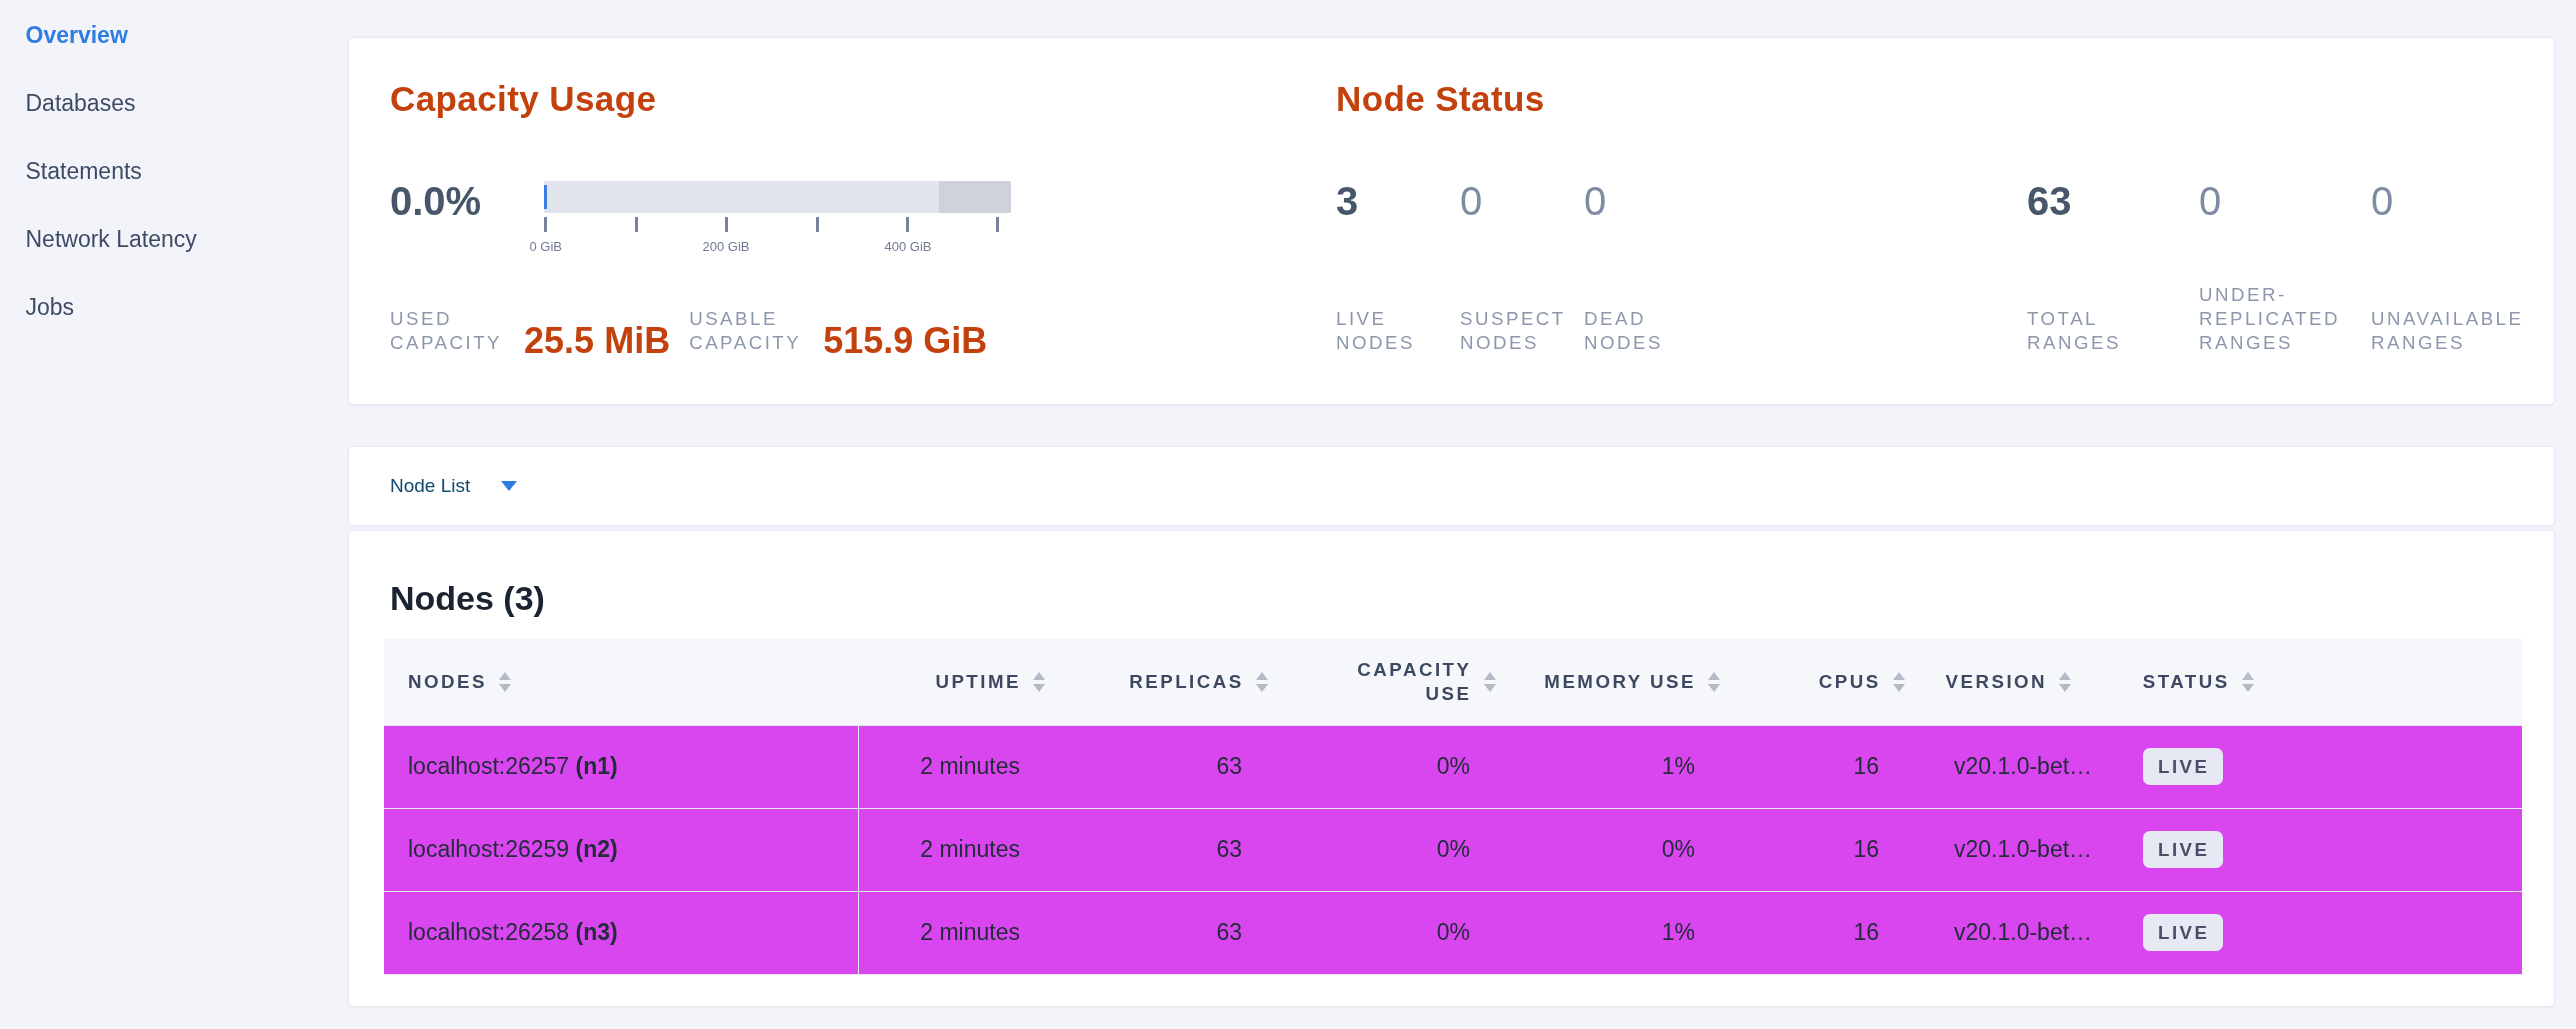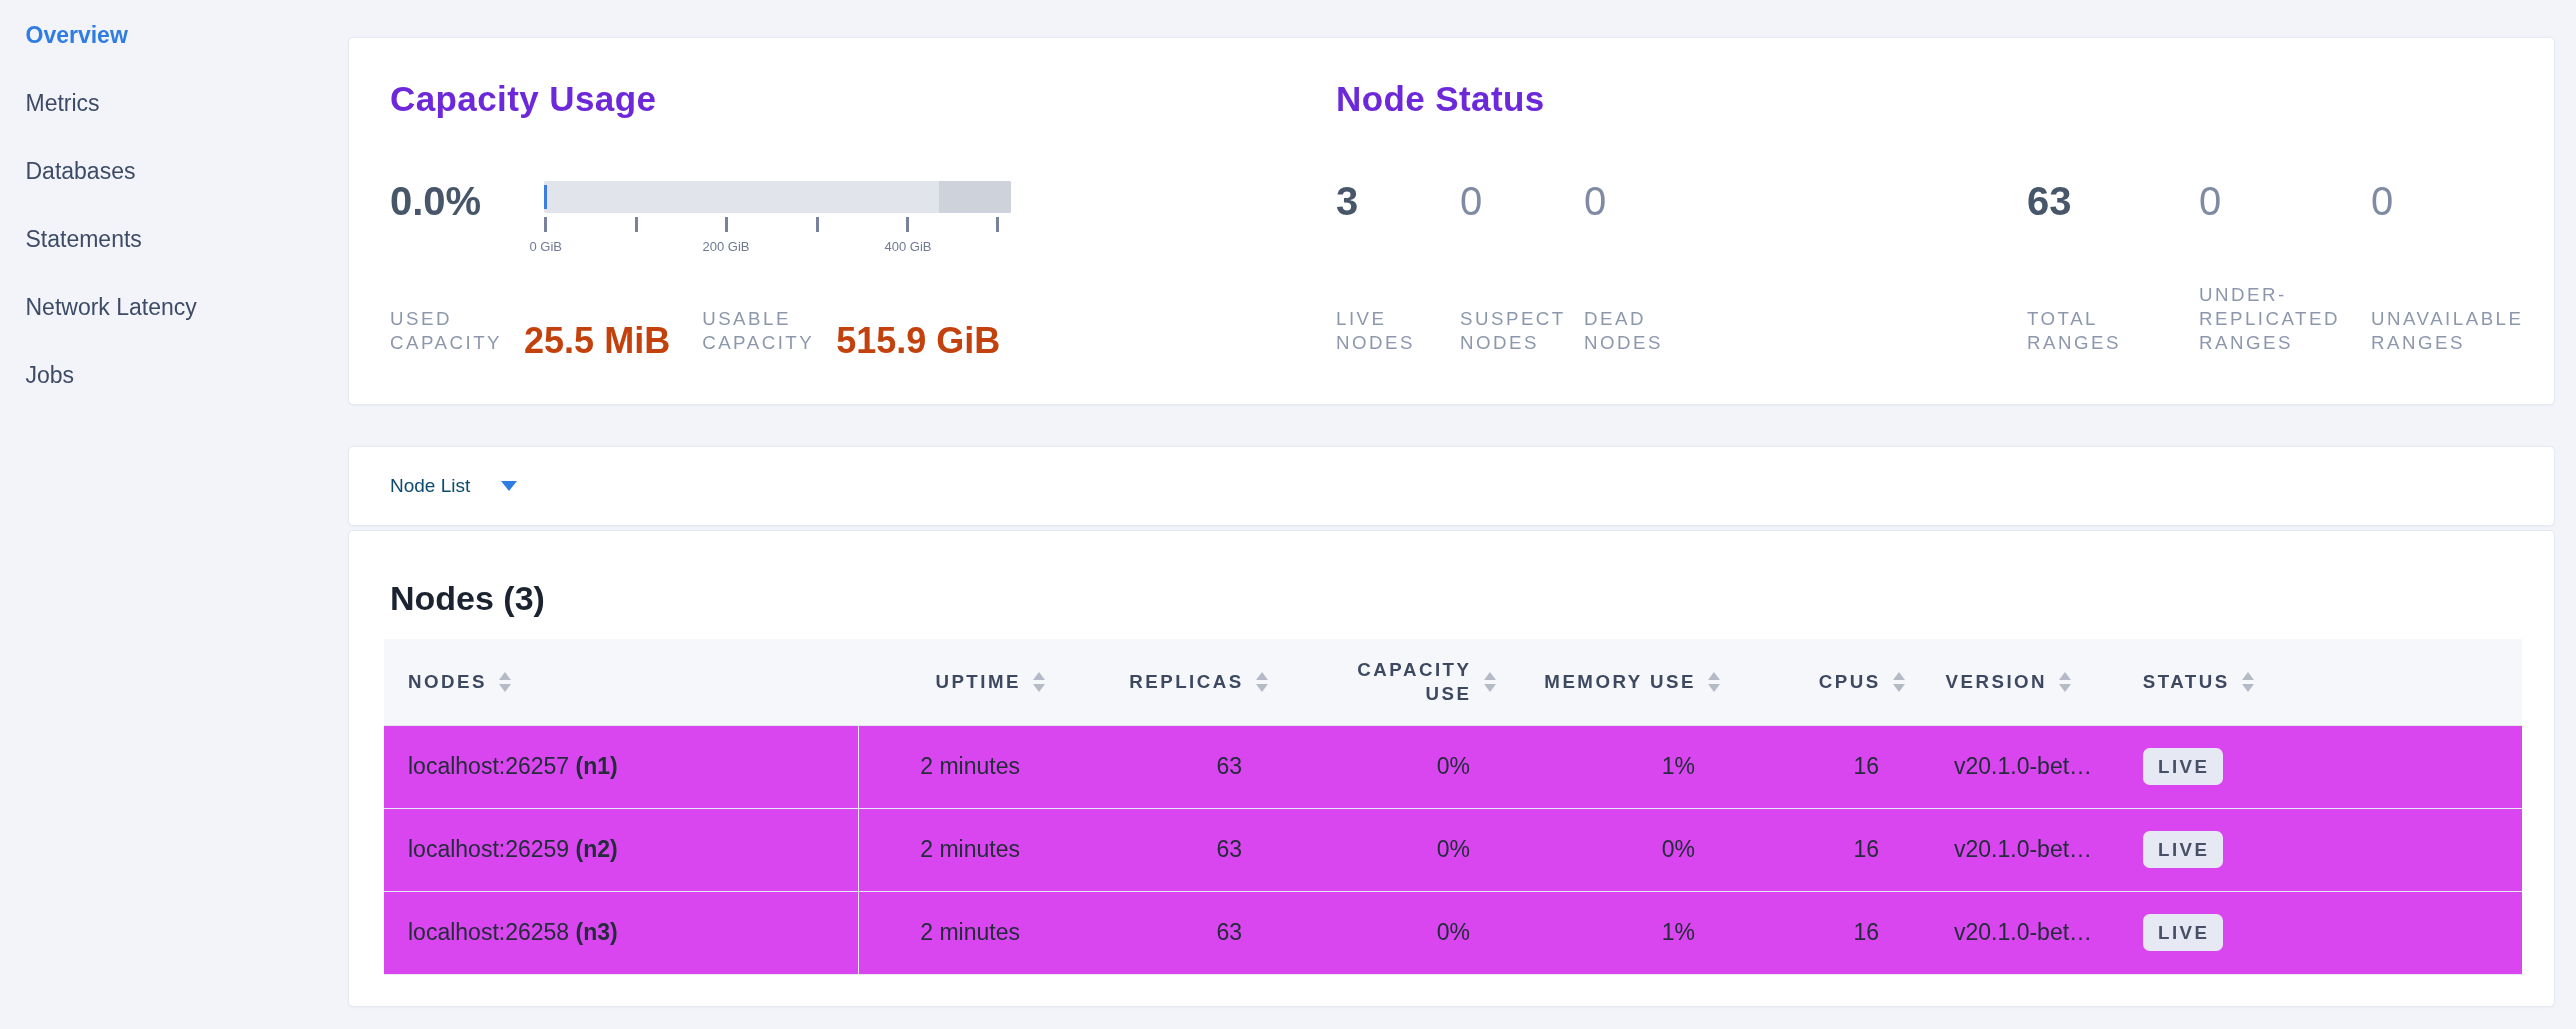--- a/index.html
+++ b/index.html
@@ -31,21 +31,21 @@
   .card-table { top:530px; height:477px; }
 
   
   .group { position:absolute; top:0; height:100%; }
   .group-capacity { left:41px; width:900px; }
   .group-nodes { left:987px; width:645px; }
   .group-repl { left:1678px; width:509px; }
 
   .group-title {
     position:absolute; top:41px; left:0;
-    font-size:35px; font-weight:bold; color:#6d28d9; letter-spacing:0.4px;
+    font-size:35px; font-weight:bold; color:#c2410c; letter-spacing:0.4px;
   }
 
   .big-values { position:absolute; left:0; top:135px; display:flex; }
   .big-value { font-size:40px; line-height:56px; font-weight:bold; color:#475669; }
   .big-value.muted { color:#7f8ba3; font-weight:normal; }
   .group-nodes .big-value { width:124px; }
   .group-repl .big-value { width:172px; }
 
   .stats-row {
     position:absolute; left:0; bottom:49px;
@@ -53,21 +53,21 @@
   }
   .stat { display:flex; align-items:flex-end; }
   .group-nodes .stat { width:124px; }
   .group-repl .stat { width:172px; }
   .stat-label { font-size:18.7px; line-height:24px; color:#8d97ac; letter-spacing:2.5px; white-space:nowrap; }
   .stat-value {
     font-size:36px; line-height:36px; font-weight:bold; color:#c2410c;
     margin-left:22px; position:relative; top:4.2px; white-space:nowrap;
   }
   .pair { display:flex; align-items:flex-end; }
-  .pair + .pair { margin-left:32px;justify-content:flex-end; }
+  .pair + .pair { margin-left:19px;justify-content:flex-end; }
 
   
   .gauge { position:absolute; left:154px; top:143px; width:467px; }
   .gauge-bar { position:relative; width:467px; height:32px; background:#e1e4ea; border-radius:1.7px; }
   .gauge-dark { position:absolute; right:0; top:0; width:72px; height:32px; background:#ced2da; border-radius:0 1.7px 1.7px 0; }
   .gauge-used { position:absolute; left:0; top:4.2px; width:3.4px; height:24px; background:#3e7ce0; }
   .gauge-ticks { position:relative; width:467px; height:17px; margin-top:4.2px; }
   .tick { position:absolute; top:0; width:3.4px; height:15.3px; background:#79829b; }
   .gauge-labels { position:relative; width:467px; height:24px; margin-top:5.1px; }
   .tick-label {
@@ -147,21 +147,20 @@
     display:inline-block; background:#e6e9f3; color:#475066;
     font-size:18.7px; font-weight:bold; letter-spacing:2.5px;
     padding:9.3px 13.6px 8.5px 15.3px; border-radius:6.8px; line-height:1;
   }
 </style>
 </head>
 <body>
 
 <nav class="sidebar">
   <div class="sidebar-item active">Overview</div>
-  <div class="sidebar-item">Metrics</div>
   <div class="sidebar-item">Databases</div>
   <div class="sidebar-item">Statements</div>
   <div class="sidebar-item">Network Latency</div>
   <div class="sidebar-item">Jobs</div>
 </nav>
 
 <section class="card card-summary">
 
   <div class="group group-capacity">
     <div class="group-title">Capacity Usage</div>

